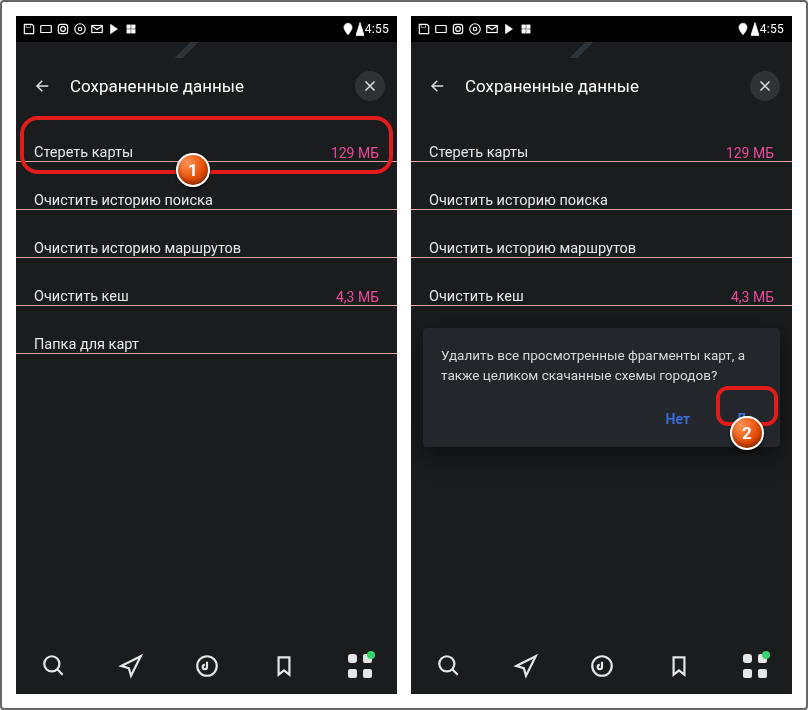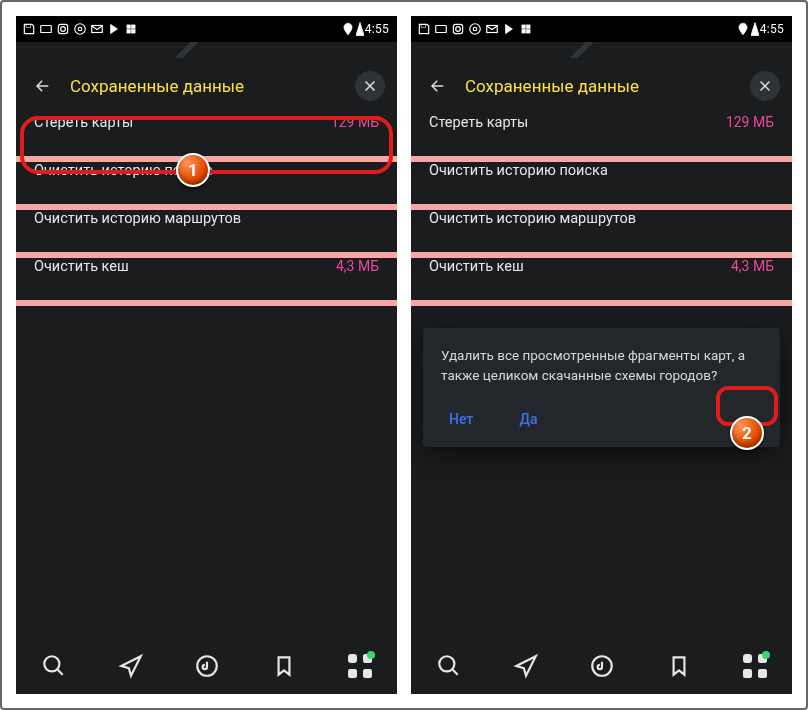--- a/index.html
+++ b/index.html
@@ -32,36 +32,36 @@
   
   .diag { position:absolute; top:26px; left:0; right:0; height:16px;
     background:
       linear-gradient(135deg, transparent 0 44%, #2e3338 44% 46%, transparent 46% 100%),
       #1a1c1e;
     pointer-events:none;
   }
   
   .header {
     height:56px; display:flex; align-items:center;
-    padding:0 12px; color:#fde047; gap:12px;
+    padding:0 12px; color:#ffffff; gap:12px;
     margin-top:16px;
   }
   .header .back { width:30px; height:30px; display:flex; align-items:center; justify-content:center; }
   .header .title { font-size:17px; flex:1; }
   .header .close {
     width:30px; height:30px; border-radius:50%;
     background:#2f3336; display:flex; align-items:center; justify-content:center;
   }
   .hico { width:18px; height:18px; stroke:#ddd; fill:none; stroke-width:2; }
   
   .list { }
   .row {
-    height:48px; display:flex; align-items:flex-start;
+    height:48px; display:flex; align-items:flex-end;
     padding:0 18px; color:#e6e7e8; font-size:14.5px;
-    border-bottom:6px solid #fca5a5;
+    border-bottom:1px solid #fca5a5;
     justify-content:space-between;
   }
   .row .value { color:#ec4899; font-size:14px; }
   
   .hl {
     position:absolute; border:4px solid #e21b1b; border-radius:18px;
     pointer-events:none;
   }
   
   .badge {
@@ -74,21 +74,21 @@
   
   .dialog {
     position:absolute; left:12px; right:12px;
     background:#23262a; border-radius:4px;
     padding:18px 18px 12px; color:#d6d8da; font-size:13.5px;
     line-height:1.45;
     box-shadow:0 6px 28px rgba(0,0,0,.6);
     margin-top:20px;
   }
   .dialog .actions {
-    display:flex; gap:30px;
+    display:flex; justify-content:flex-end; gap:30px;
     margin-top:18px; font-size:14px; font-weight:600;
     color:#3b6fe0;
   }
   .dialog .actions span { padding:6px 8px; }
   
   .navbar {
     position:absolute; bottom:0; left:0; right:0; height:56px;
     display:flex; justify-content:space-around; align-items:center;
     background:#1a1c1e;
   }
@@ -172,20 +172,23 @@
       <div class="row">
         <span>Очистить историю поиска</span>
       </div>
       <div class="row">
         <span>Очистить историю маршрутов</span>
       </div>
       <div class="row">
         <span>Очистить кеш</span>
         <span class="value">4,3 МБ</span>
       </div>
+      <div class="row">
+        <span>Папка для карт</span>
+      </div>
     </div>
 
     <div class="hl" style="top:100px;left:4px;right:4px;height:58px"></div>
     <div class="badge" style="top:137px;left:160px">
         <span>1</span>
       </div>
 
     <div class="navbar">
       <svg class="navico" viewBox="0 0 24 24">
           <circle cx="10" cy="10" r="7"></circle>

